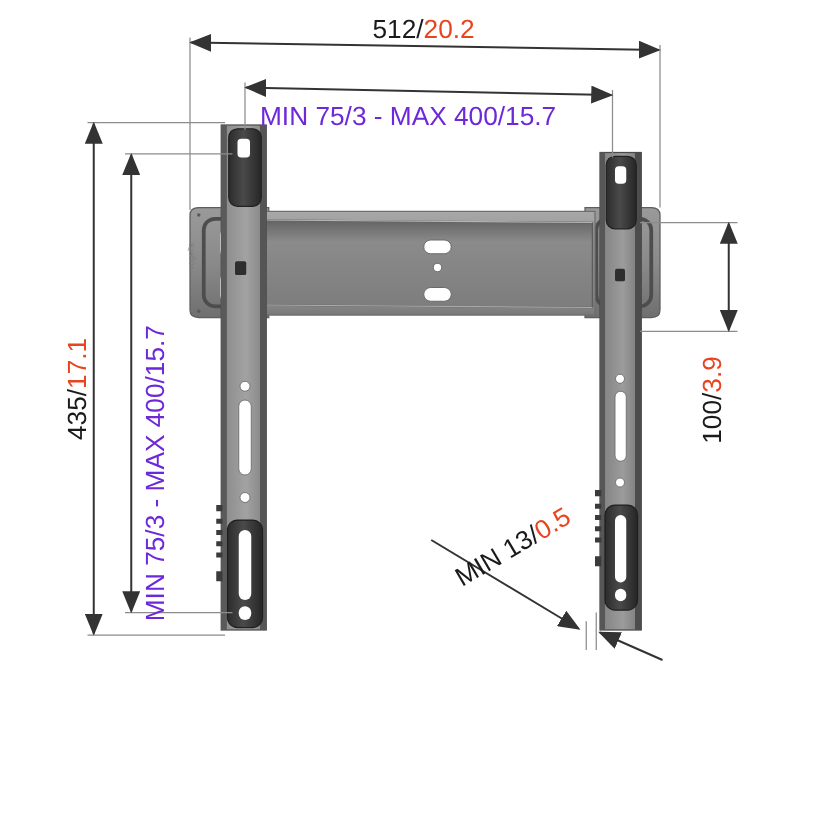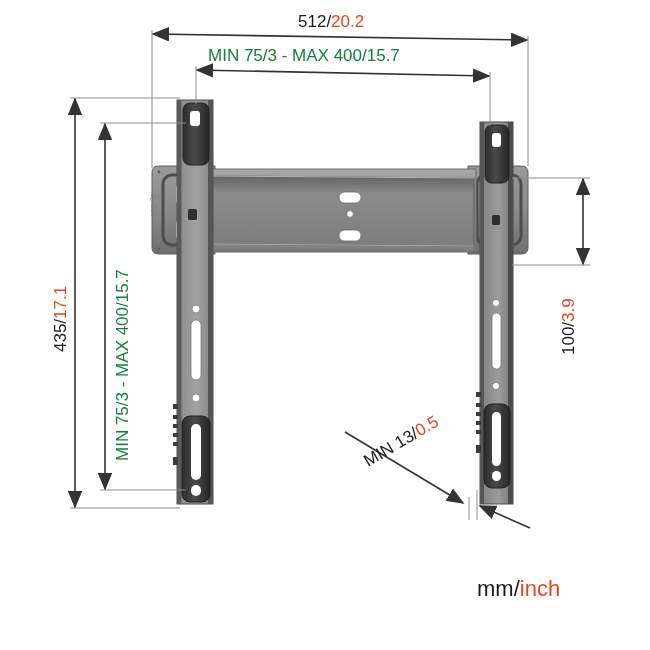--- a/index.html
+++ b/index.html
@@ -3,22 +3,22 @@
 <meta charset="utf-8">
 <style>
   html,body{margin:0;padding:0;background:#ffffff;}
   body{width:650px;height:650px;overflow:hidden;
        font-family:"Liberation Sans","DejaVu Sans",sans-serif;}
   #stage{position:relative;width:650px;height:650px;background:#fff;}
   svg.layer{position:absolute;left:0;top:0;width:650px;height:650px;}
   .lbl{position:absolute;white-space:nowrap;line-height:1;}
   .mm{color:#1a1a1a;}
   .inch{color:#e8441f;}
-  .gray{color:#15803d;}
-  .t-main{font-size:17px;letter-spacing:0px;}
+  .gray{color:#6d28d9;margin-top:36px;}
+  .t-main{font-size:21px;letter-spacing:0px;}
   .t-mm-inch{font-size:22px;}
   .t-vesa{font-size:21px;}
   .rot90{transform-origin:0 0;transform:rotate(-90deg);}
   .rotdiag{transform-origin:0 0;transform:rotate(-30.5deg);}
 </style>
 </head>
 <body>
 
 <div id="stage">
 
@@ -217,18 +217,15 @@
       <span class="mm">100</span><span class="mm">/</span><span class="inch">3.9</span>
     </div>
   </div>
 
   <div class="lbl t-main" style="left:361px;top:455px;">
     <div class="rotdiag">
       <span class="mm">MIN </span><span class="mm">13</span><span class="mm">/</span><span class="inch">0.5</span>
     </div>
   </div>
 
-  <div class="lbl t-mm-inch" style="left:477px;top:578px;">
-    <span class="mm">mm</span><span class="mm">/</span><span class="inch">inch</span>
-  </div>
 
 
 </div>
 
 </body></html>

